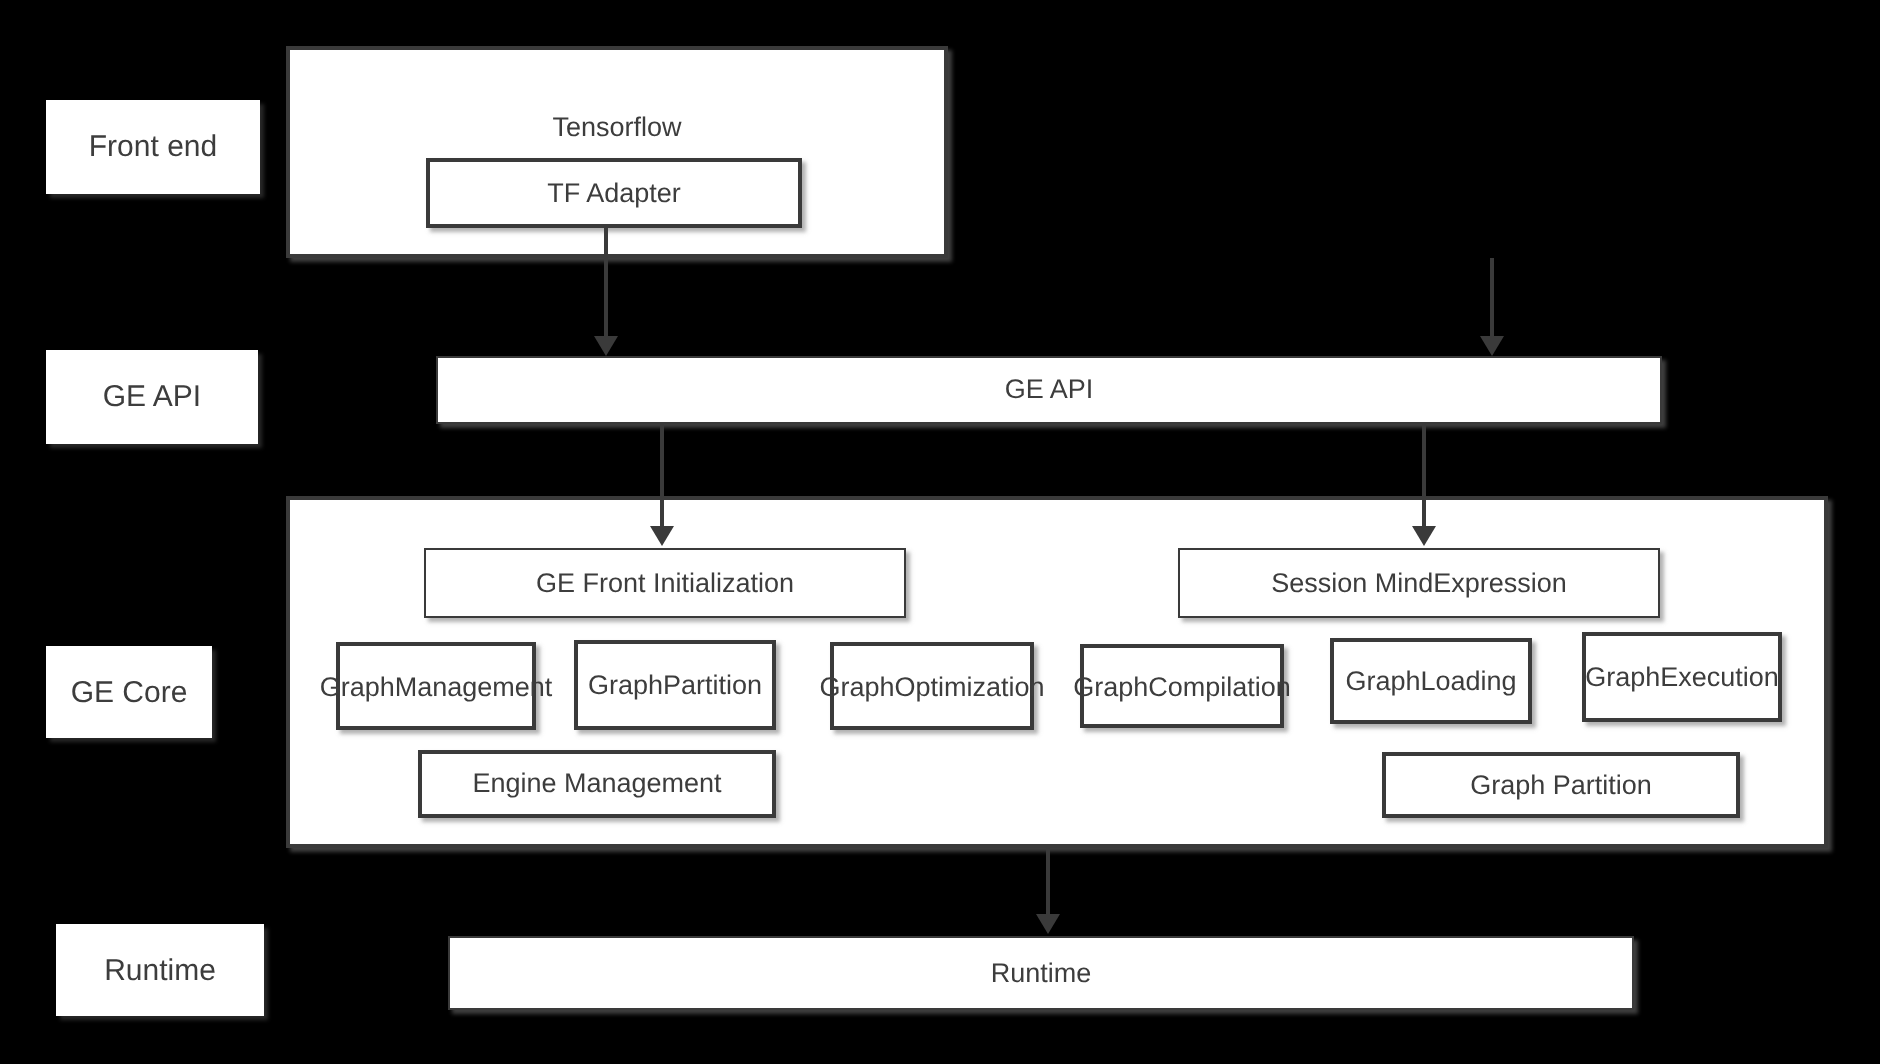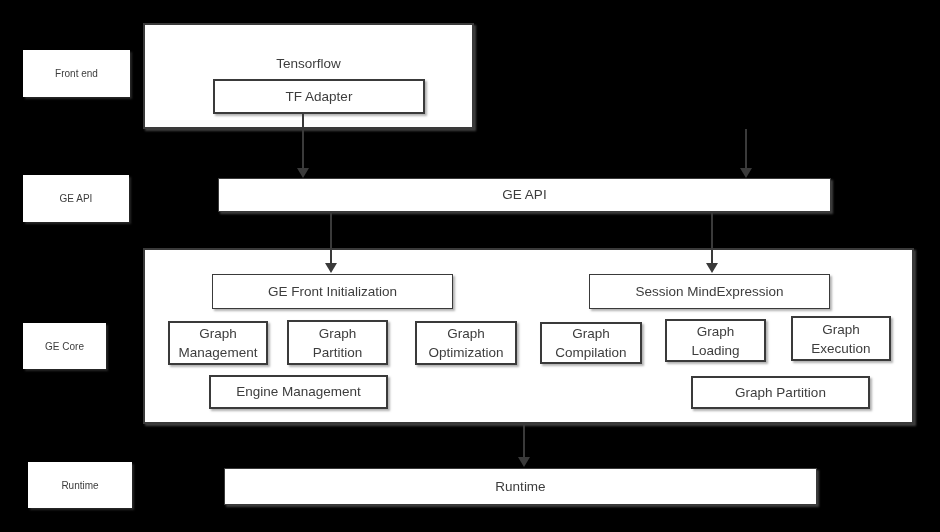--- a/index.html
+++ b/index.html
@@ -17,30 +17,30 @@
     display:flex;align-items:center;justify-content:center;
     font-size:13.5px;line-height:18px;text-align:center;
     box-shadow:2px 2px 2px rgba(115,115,115,0.55);
   }
   .bar{border-width:1.5px;}
   .thin{border-width:1.5px;}
   
   .layer-label{
     position:absolute;background:#ffffff;
     display:flex;align-items:center;justify-content:center;
-    font-size:10px;text-align:center;
+    font-size:15px;text-align:center;
     box-shadow:2px 2px 2px rgba(115,115,115,0.35);
   }
   
   #tensorflow-box{align-items:flex-start;justify-content:center;}
   #tensorflow-title{position:absolute;top:30px;left:0;right:0;text-align:center;}
-  #tf-adapter-box{left:68px;top:54px;width:212px;height:35px;}
+  #tf-adapter-box{left:68px;top:54px;width:188px;height:35px;}
   
   #ge-core-box{display:block;box-shadow:2px 2px 2px rgba(115,115,115,0.55);}
-  .module{flex-direction:column;line-height:19px;border-width:2px;}
+  .module{flex-direction:row;line-height:19px;border-width:2px;}
   
   .arrow{position:absolute;width:14px;z-index:5;pointer-events:none;}
   .arrow .shaft{
     position:absolute;left:50%;top:0;bottom:8px;width:2px;
     transform:translateX(-50%);background:#3a3a3a;
   }
   .arrow .head{
     position:absolute;left:50%;bottom:0;width:0;height:0;
     transform:translateX(-50%);
     border-left:6px solid transparent;border-right:6px solid transparent;

